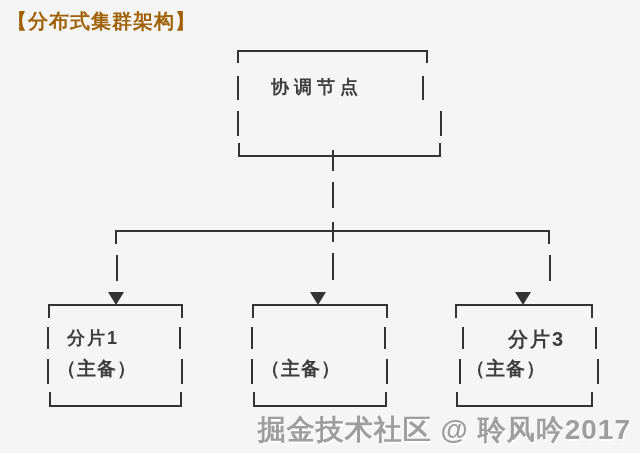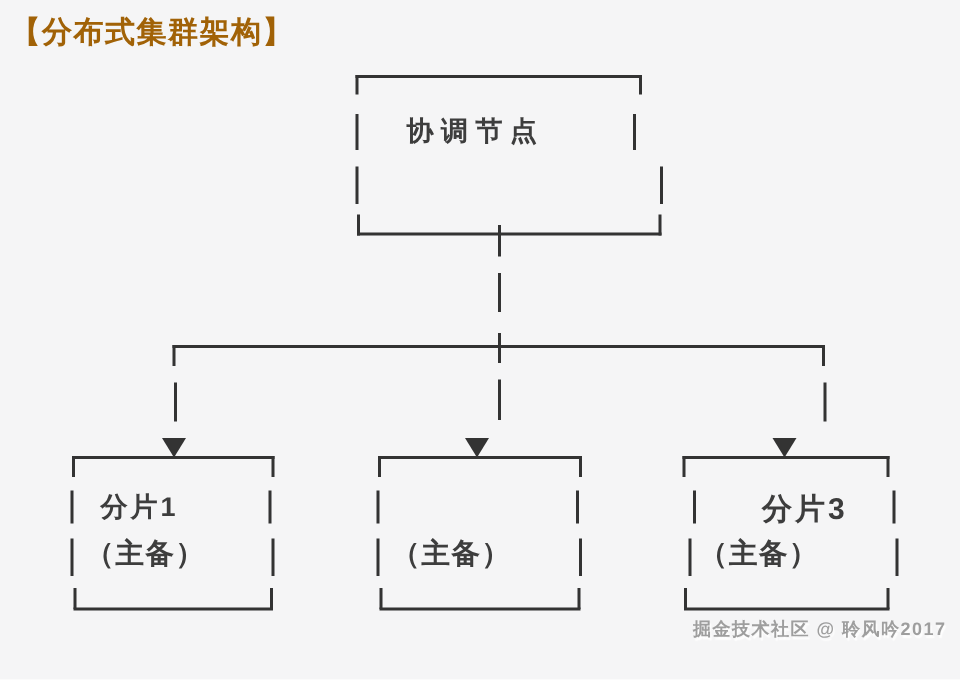--- a/index.html
+++ b/index.html
@@ -31,21 +31,21 @@
   .gtm1{left:271px;top:75px;font-size:18px;letter-spacing:5px;}
   .gtm2{left:266px;top:106px;font-size:19px;font-weight:700;letter-spacing:1px;}
   .s1a{left:67px;top:326px;font-size:18px;letter-spacing:2px;}
   .s1b{left:57px;top:356px;font-size:19px;letter-spacing:1px;}
   .s2a{left:271px;top:326px;font-size:18px;letter-spacing:2px;}
   .s2b{left:261px;top:356px;font-size:19px;letter-spacing:1px;}
   .s3a{left:476px;top:326px;font-size:20px;letter-spacing:2px;margin-left:32px;}
   .s3b{left:466px;top:356px;font-size:19px;letter-spacing:1px;}
   .wm1{
     position:absolute;right:9px;top:411px;
-    font-size:12px;font-weight:700;color:#9e9e9e;letter-spacing:1px;
+    font-size:28px;font-weight:700;color:#9e9e9e;letter-spacing:1px;
     text-shadow:1px 2px 1px #ffffff;white-space:nowrap;
   }
   .wm2{
     position:absolute;right:5px;top:435px;
     font-size:11px;color:#c6c6c6;
     text-shadow:1px 1px 0 #ffffff;white-space:nowrap;
   }
 </style>
 </head>
 <body>

